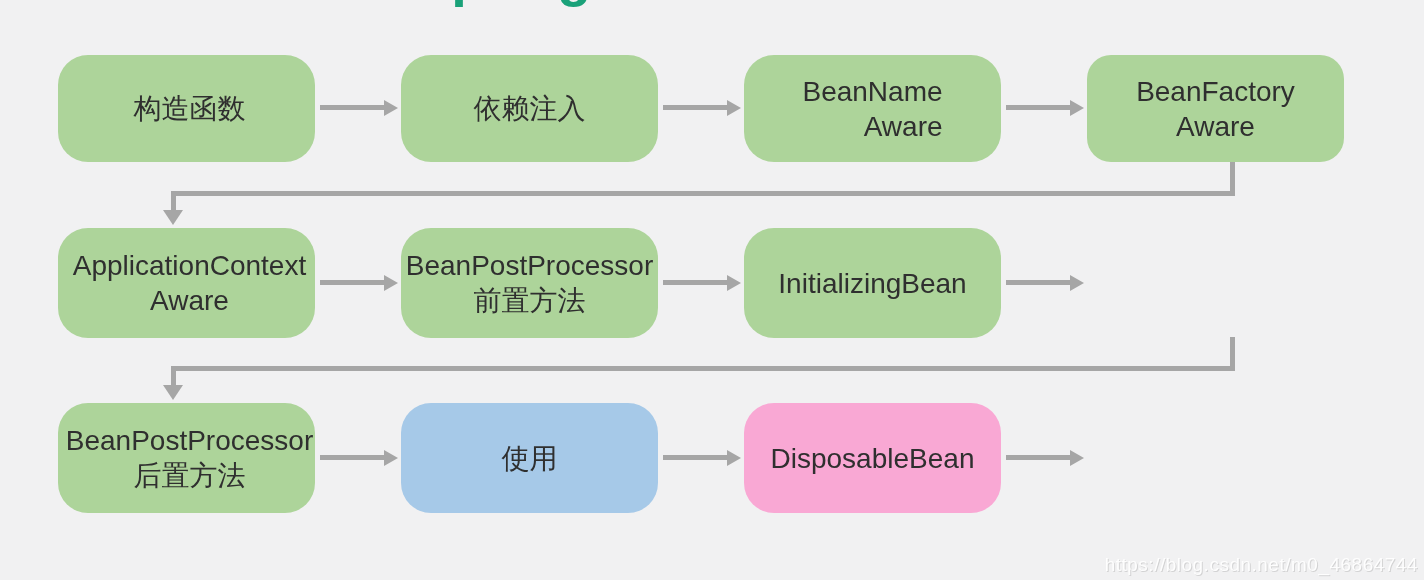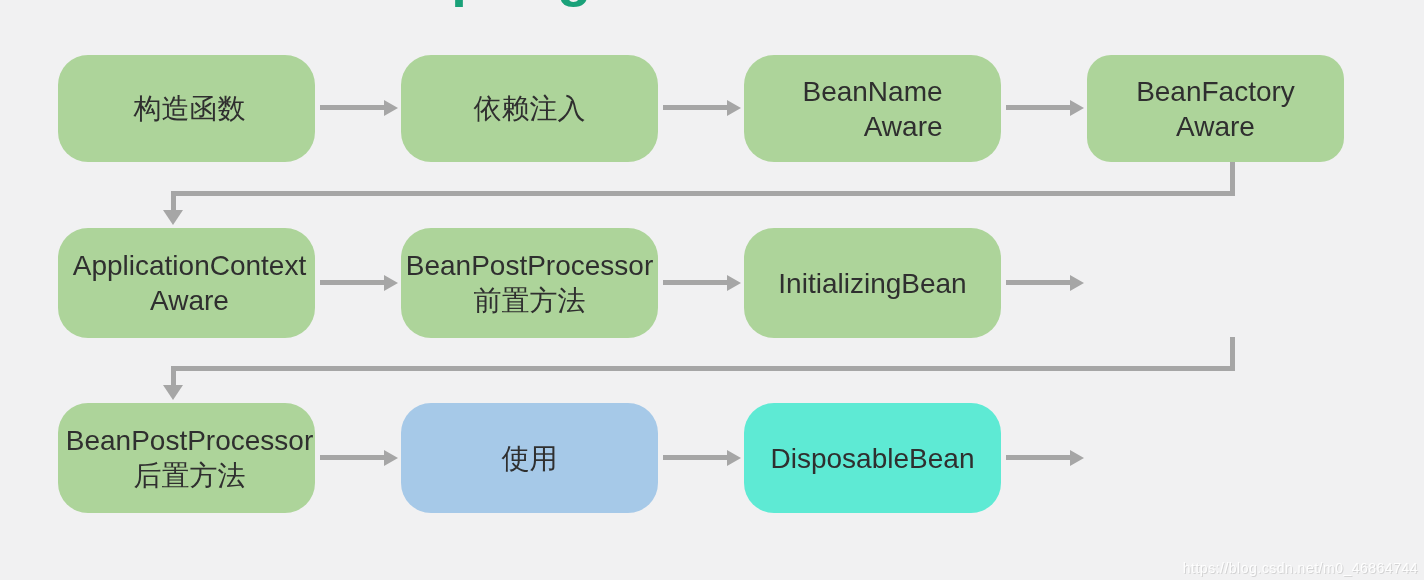--- a/index.html
+++ b/index.html
@@ -27,21 +27,21 @@
     text-align:center;
     font-size:28px;
     line-height:1.25;
     color:#2f2f2f;
     white-space:pre-line;
     padding:0 6px;
     box-sizing:border-box;
   }
   .node.green{background:#add49a;}
   .node.blue{background:#a6c9e8;text-align:center;}
-  .node.orange{background:#5eead4;}
+  .node.orange{background:#f9a8d4;}
   .row1{top:55px;height:107px;}
   .row2{top:228px;height:110px;}
   .row3{top:403px;height:110px;}
   .col1{left:58px;padding-left:12px;}
   .col2{left:401px;}
   .col3{left:744px;text-align:right;}
   .col4{left:1087px;border-radius:24px;}
   
   .harrow{
     position:absolute;
@@ -65,21 +65,21 @@
   .vhead{
     position:absolute;
     width:0;height:0;
     border-left:10px solid transparent;
     border-right:10px solid transparent;
     border-top:15px solid #a6a6a6;
   }
   .watermark{
     position:absolute;
     right:6px;bottom:4px;
-    font-size:14px;
+    font-size:19px;
     color:rgba(255,255,255,0.92);
     text-shadow:1px 1px 0 rgba(175,175,175,0.45);
     letter-spacing:0.5px;
   }
 </style>
 </head>
 <body>
 
 <div class="stage">
 

